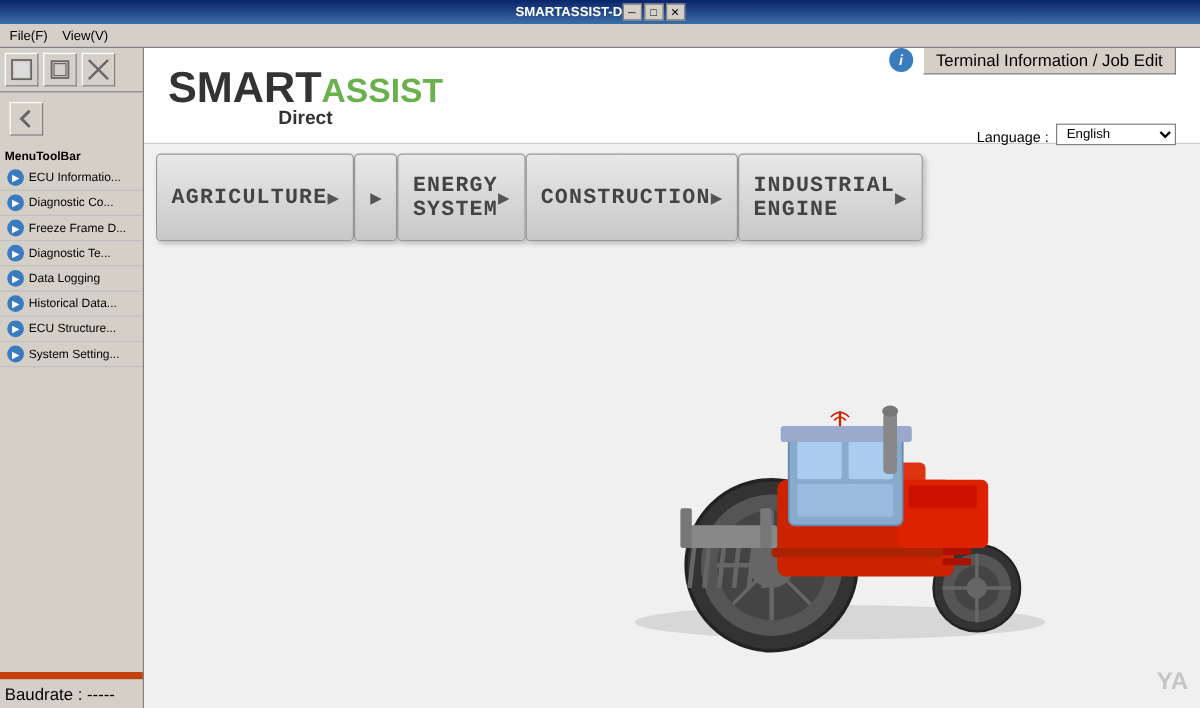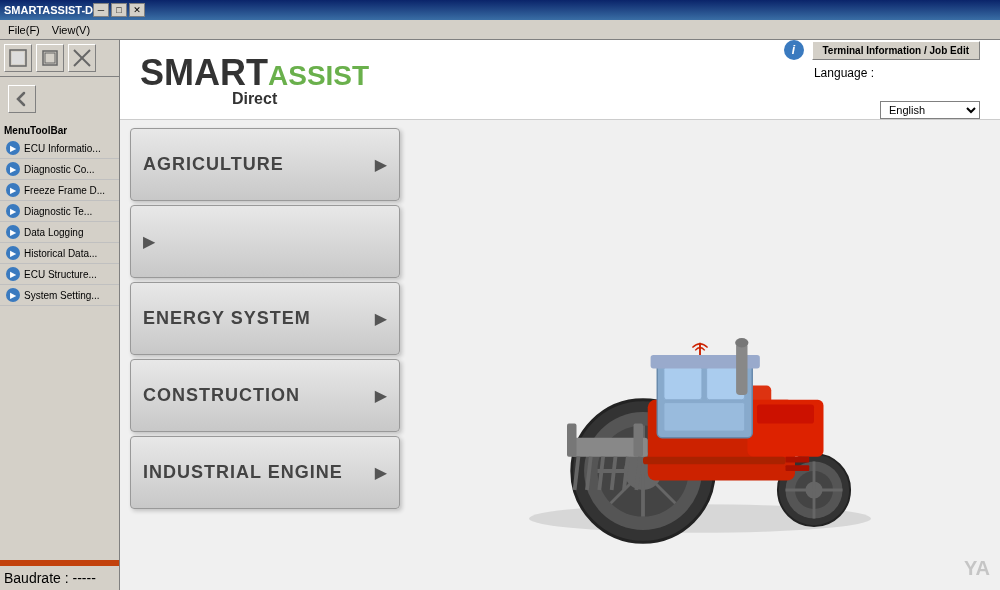--- a/index.html
+++ b/index.html
@@ -13,21 +13,21 @@
     }
 
     
     .window-chrome {
       position: absolute;
       top: 0; left: 0; right: 0;
       height: 20px;
       background: linear-gradient(to bottom, #0a246a, #3a6ea5);
       display: flex;
       align-items: center;
-      justify-content: flex-start;
+      justify-content: center;
       padding: 0 4px;
     }
     .window-title {
       color: white;
       font-size: 11px;
       font-weight: bold;
     }
     .window-controls {
       display: flex;
       gap: 2px;
@@ -198,59 +198,58 @@
     .terminal-btn {
       display: flex;
       align-items: center;
       gap: 6px;
       background: #d4d0c8;
       border: 1px solid #808080;
       border-top-color: #ffffff;
       border-left-color: #ffffff;
       padding: 3px 10px;
       cursor: pointer;
-      font-size: 10px;
-      font-weight: bold;
+      font-size: 14px;
     }
     .info-icon {
       width: 20px;
       height: 20px;
       border-radius: 50%;
       background: #3a7abf;
       color: white;
       display: flex;
       align-items: center;
       justify-content: center;
       font-style: italic;
       font-weight: bold;
       font-size: 12px;
     }
     .language-area {
       display: flex;
-      align-items: flex-start;
+      align-items: flex-end;
       gap: 6px;
       font-size: 12px;
     }
     .lang-select {
       font-size: 11px;
       padding: 1px 4px;
       background: white;
       border: 1px solid #808080;
       width: 100px;
       margin-top: 35px;
     }
 
     
     .categories {
       display: flex;
-      flex-direction: column;
       gap: 0;
       padding: 8px 10px;
       float: left;
       width: 290px;
+      font-family: Liberation Mono, monospace;
     }
     .category-btn {
       background: linear-gradient(to bottom, #e8e8e8, #c8c8c8);
       border: 1px solid #999;
       border-radius: 4px;
       padding: 0 12px;
       height: 73px;
       display: flex;
       align-items: center;
       justify-content: space-between;

